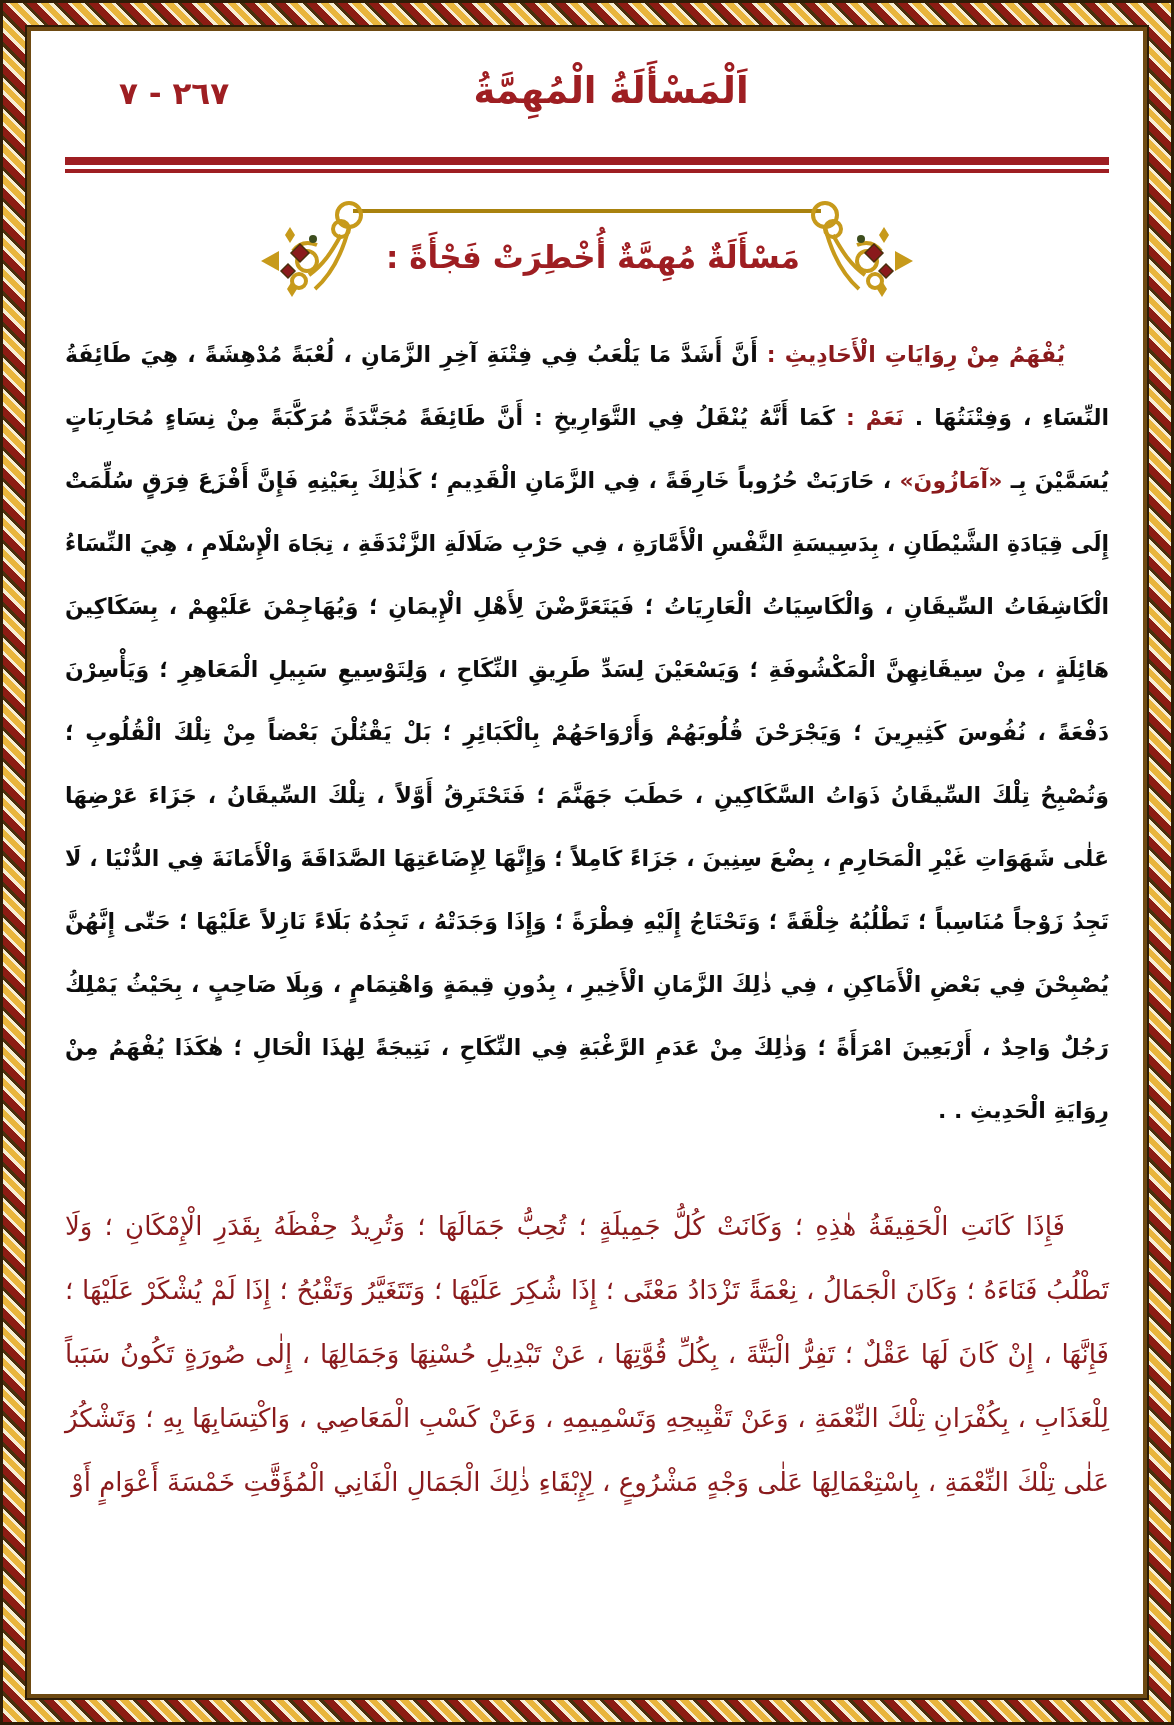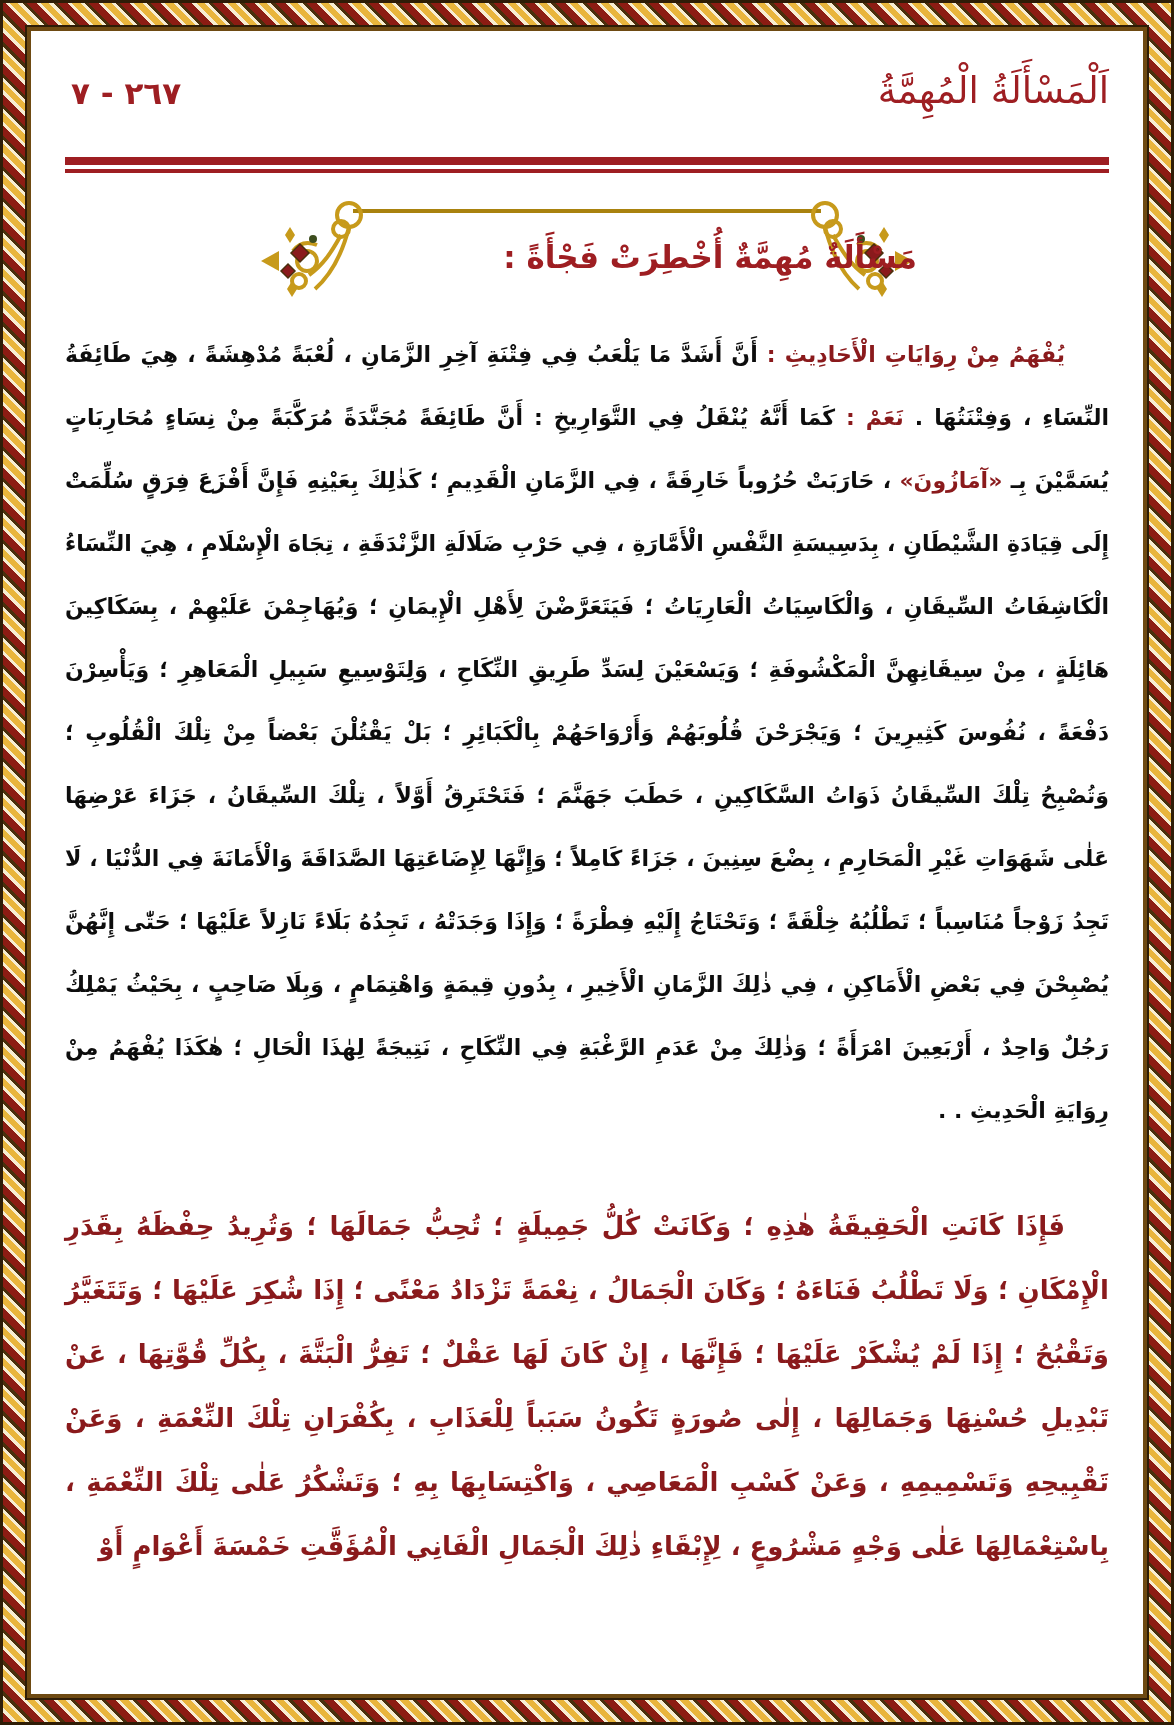--- a/index.html
+++ b/index.html
@@ -21,55 +21,55 @@
   }
   .frame-inner{
     position:absolute; inset:24px;
     background:#ffffff;
     border:4px solid #6e4a12;
     outline:2px solid #2e1d07;
     padding:26px 34px 20px 34px;
   }
 
   
-  .header{ position:relative; height:86px; }
+  .header{ position:relative; height:86px;margin-left:48px; }
   .page-title{
-    text-align:right; font-size:37px; font-weight:normal;
+    text-align:center; font-size:37px; font-weight:bold;
     color:var(--accent-red); padding-top:12px; letter-spacing:0;
   }
   .page-number{
     position:absolute; top:18px; left:6px;
     font-size:31px; font-weight:bold; color:var(--accent-red);
   }
   .rule-thick{ height:8px; background:var(--accent-red); margin-top:14px; }
   .rule-thin { height:4px; background:var(--accent-red); margin-top:4px; }
 
   
   .ornament{
     position:relative; width:660px; height:112px; margin:22px auto 6px auto;
   }
   .ornament svg{ position:absolute; inset:0; }
   .section-title{
     position:absolute; left:12px; right:0; top:44px;
-    font-size:31px; font-weight:bold;
+    text-align:center; font-size:31px; font-weight:bold;
     color:var(--accent-red);
   }
 
   
   .body-text{ margin-top:16px; }
   .para{
     direction:rtl; text-align:justify;
     font-size:22px; font-weight:bold; color:#0d0d0d;
     line-height:63px; text-indent:44px;
   }
   .para .seg-red{ color:var(--deep-red); }
   .para-red{
     margin-top:52px;
     direction:rtl; text-align:justify;
-    font-size:26px; font-weight:bold; color:var(--deep-red);
+    font-size:26px; font-weight:normal; color:var(--deep-red);
     line-height:64px; text-indent:44px;
   }
 </style>
 </head>
 <body>
 
 <div class="frame-outer">
   <div class="frame-inner">
 
     <div class="header">

